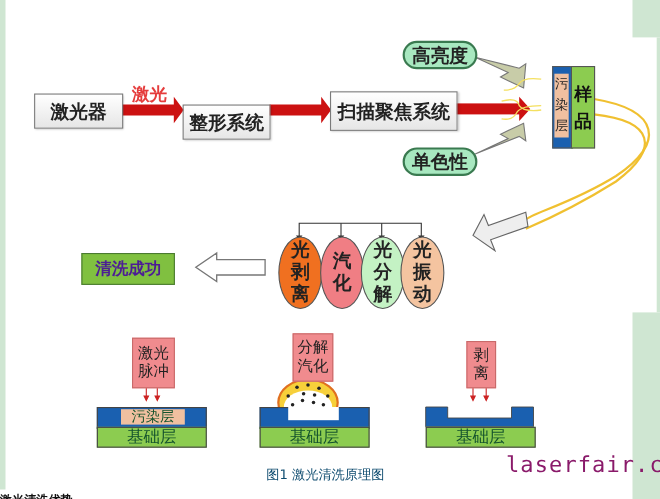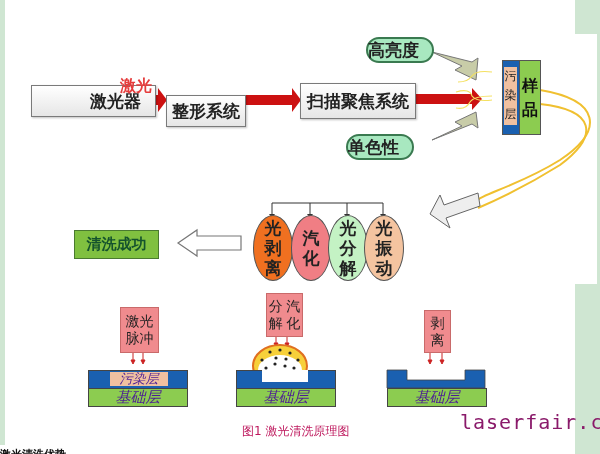--- a/index.html
+++ b/index.html
@@ -3,26 +3,26 @@
 <meta charset="utf-8">
 <style>
   html,body{margin:0;padding:0;}
   body{width:600px;height:454px;position:relative;overflow:hidden;background:#ffffff;font-family:"DejaVu Sans","Liberation Sans",sans-serif;}
   .abs{position:absolute;}
   .left-strip{left:0;top:0;width:5px;height:445px;background:#cfe6d2;}
   .right-strip-top{left:575px;top:0;width:25px;height:34px;background:#cfe6d2;}
   .right-strip-line{left:597px;top:34px;width:3px;height:250px;background:#cfe6d2;}
   .right-strip-bottom{left:575px;top:284px;width:25px;height:170px;background:#cfe6d2;}
   .box{position:absolute;border:1.5px solid #7a7a7a;background:linear-gradient(#ffffff,#e6e6e6);box-shadow:1px 1px 2px rgba(0,0,0,.25);display:flex;align-items:center;justify-content:center;font-size:17px;color:#222;font-weight:bold;}
-  .pill{position:absolute;border:2px solid #3a7a50;background:#a8e8c0;border-radius:16px;display:flex;align-items:center;justify-content:flex-start;font-size:17px;color:#222;font-weight:bold;}
+  .pill{position:absolute;border:2px solid #3a7a50;background:#a8e8c0;border-radius:16px;display:flex;align-items:center;justify-content:center;font-size:17px;color:#222;font-weight:bold;}
   .ellipse{position:absolute;width:38px;height:64px;border-radius:50%;border:1.5px solid #555;display:flex;flex-direction:column;align-items:center;justify-content:center;font-size:17px;line-height:20px;color:#222;font-weight:bold;}
   .vtext{display:flex;flex-direction:column;align-items:center;line-height:18px;}
   .label-red{position:absolute;background:#f08b8e;border:1px solid #c96a6a;display:flex;align-items:center;justify-content:center;font-size:14px;line-height:17px;color:#222;text-align:center;}
-  .layer{position:absolute;display:flex;align-items:center;justify-content:center;font-size:15px;color:#4c1d95;font-style:italic;}
-  .caption{left:242px;top:423px;font-size:12px;color:#be185d;}
+  .layer{position:absolute;display:flex;align-items:center;justify-content:center;font-size:15px;color:#14532d;}
+  .caption{left:242px;top:423px;font-size:12px;color:#0c4a6e;}
   .watermark{left:460px;top:410px;font-family:"DejaVu Sans Mono","Liberation Mono",monospace;font-size:20px;color:#8a1a6a;letter-spacing:1px;}
   .bottom-text{left:0;top:446px;font-size:11px;font-weight:bold;color:#111;height:8px;overflow:hidden;line-height:18px;}
   svg{position:absolute;left:0;top:0;}
 </style>
 </head>
 <body>
 
 <div class="abs left-strip"></div>
 <div class="abs right-strip-top"></div>
 <div class="abs right-strip-line"></div>
@@ -107,35 +107,35 @@
         <circle cx="300" cy="372" r="1.6"></circle>
         <circle cx="260" cy="372" r="1.6"></circle>
         <circle cx="276" cy="358" r="1.6"></circle>
         <circle cx="286" cy="359" r="1.6"></circle>
       </g>
   </g>
 
   <path d="M387,370 L407,370 L407,380 L465,380 L465,370 L485,370 L485,388 L387,388 Z" fill="#1a60b0" stroke="#444" stroke-width="0.8"></path>
 </svg>
 
-<div class="box" style="left:31px;top:85px;width:79px;height:30px;padding-left:44px;">
+<div class="box" style="left:31px;top:85px;width:79px;height:30px;">
     <span>激光器</span>
   </div>
 <div class="abs" style="left:120px;top:76px;font-size:16px;color:#e53c3c;font-weight:bold;">激光</div>
 <div class="box" style="left:166px;top:95px;width:78px;height:30px;">
     <span>整形系统</span>
   </div>
 <div class="box" style="left:300px;top:83px;width:114px;height:34px;text-align:center;">
     <span>扫描聚焦系统</span>
   </div>
 
 <div class="pill" style="left:366px;top:37px;width:64px;height:22px;">
     <span>高亮度</span>
   </div>
-<div class="pill" style="left:346px;top:134px;width:64px;height:22px;">
+<div class="pill" style="left:366px;top:134px;width:64px;height:22px;">
     <span>单色性</span>
   </div>
 
 <div class="abs" style="left:502px;top:60px;width:17px;height:73px;background:#1a60b0;border:1px solid #555;"></div>
 <div class="abs vtext" style="left:504px;top:67px;width:13px;height:58px;background:#f0c0a0;font-size:12px;line-height:19px;color:#222;">
   <span>污</span>
   <span>染</span>
   <span>层</span>
 </div>
 <div class="abs vtext" style="left:519px;top:60px;width:20px;height:73px;background:#8ccc50;border:1px solid #555;font-size:16px;line-height:24px;color:#111;font-weight:bold;justify-content:center;">
@@ -158,31 +158,31 @@
       <span>分</span>
       <span>解</span>
     </div>
     <div class="ellipse" style="left: 364px; top: 215px; background: rgb(244, 196, 160);">
       <span>光</span>
       <span>振</span>
       <span>动</span>
     </div>
   </div>
 
-<div class="abs" style="left:74px;top:230px;width:83px;height:27px;background:#80c040;border:1px solid #4a7a30;display:flex;align-items:center;justify-content:center;font-size:15px;font-weight:bold;color:#14532d;">清洗成功</div>
+<div class="abs" style="left:74px;top:230px;width:83px;height:27px;background:#80c040;border:1px solid #4a7a30;display:flex;align-items:center;justify-content:center;font-size:15px;font-weight:bold;color:#4c1d95;">清洗成功</div>
 
 <div class="label-red" style="left:120px;top:307px;width:37px;height:44px;flex-direction:column;">
   <span>激光</span>
   <span>脉冲</span>
 </div>
 <div class="abs" style="left:88px;top:370px;width:98px;height:18px;background:#1a60b0;border:1px solid #444;"></div>
 <div class="layer" style="left:110px;top:372px;width:58px;height:14px;background:#f0c0a0;font-size:13px;">污染层</div>
 <div class="layer" style="left:88px;top:388px;width:98px;height:17px;background:#8ccc50;border:1px solid #444;">基础层</div>
 
-<div class="label-red" style="left:266px;top:293px;width:35px;height:42px;flex-direction:row;">
+<div class="label-red" style="left:266px;top:303px;width:35px;height:42px;flex-direction:column;">
   <span>分解</span>
   <span>汽化</span>
 </div>
 <div class="abs" style="left:236px;top:370px;width:98px;height:18px;background:#1a60b0;border:1px solid #444;"></div>
 <div class="abs" style="left:262px;top:370px;width:46px;height:12px;background:#ffffff;"></div>
 <div class="layer" style="left:236px;top:388px;width:98px;height:17px;background:#8ccc50;border:1px solid #444;">基础层</div>
 
 <div class="label-red" style="left:424px;top:310px;width:25px;height:41px;flex-direction:column;">
   <span>剥</span>
   <span>离</span>

